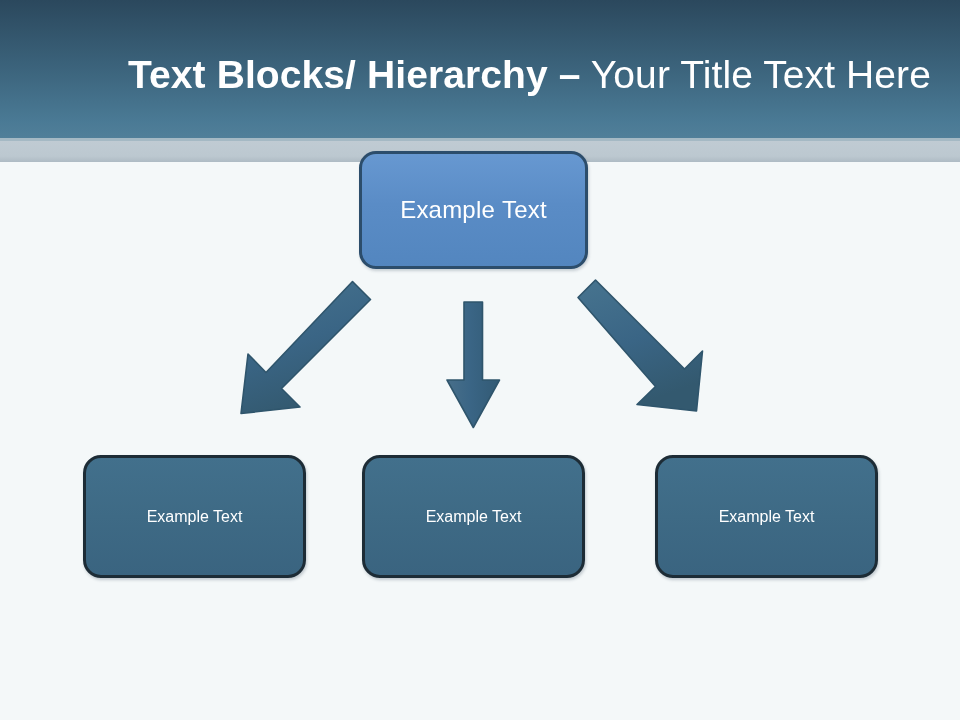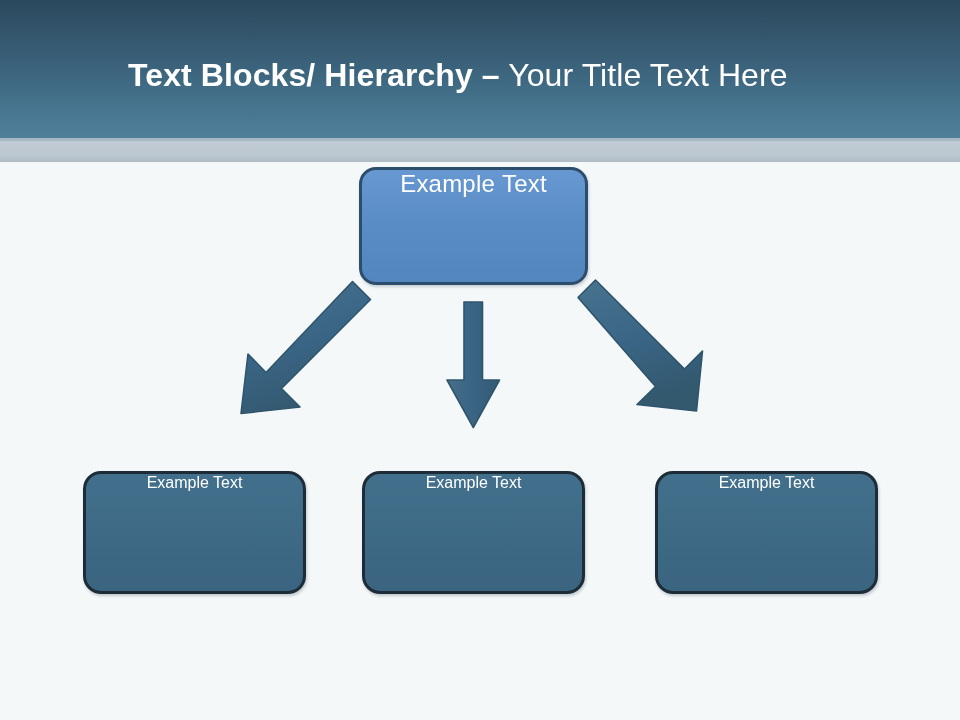--- a/index.html
+++ b/index.html
@@ -49,42 +49,41 @@
     height: 21px;
     background: linear-gradient(to bottom, #c0cbd3 0%, #bcc8d0 72%, #aebbc4 100%);
   }
 
   #slide-title {
     position: absolute;
     left: 128px;
     top: 54px;
     width: 790px;
     color: #ffffff;
-    font-size: 32px;
+    font-size: 39px;
     line-height: 42px;
     letter-spacing: .1px;
     white-space: nowrap;
   }
   #slide-title .title-strong {
     font-weight: bold;
   }
   #slide-title .title-normal {
     font-weight: normal;
   }
 
   
   .node {
     position: absolute;
     box-sizing: border-box;
     display: flex;
-    align-items: flex-start;
+    align-items: center;
     justify-content: center;
     color: #ffffff;
     text-align: center;
-    margin-top: 16px;
   }
 
   #node-root {
     left: 359px;
     top: 151px;
     width: 229px;
     height: 118px;
     background: linear-gradient(to bottom, #6798d1 0%, #5a8cc6 45%, #5386bf 100%);
     border: 3px solid #2c4d6b;
     border-radius: 17px;

